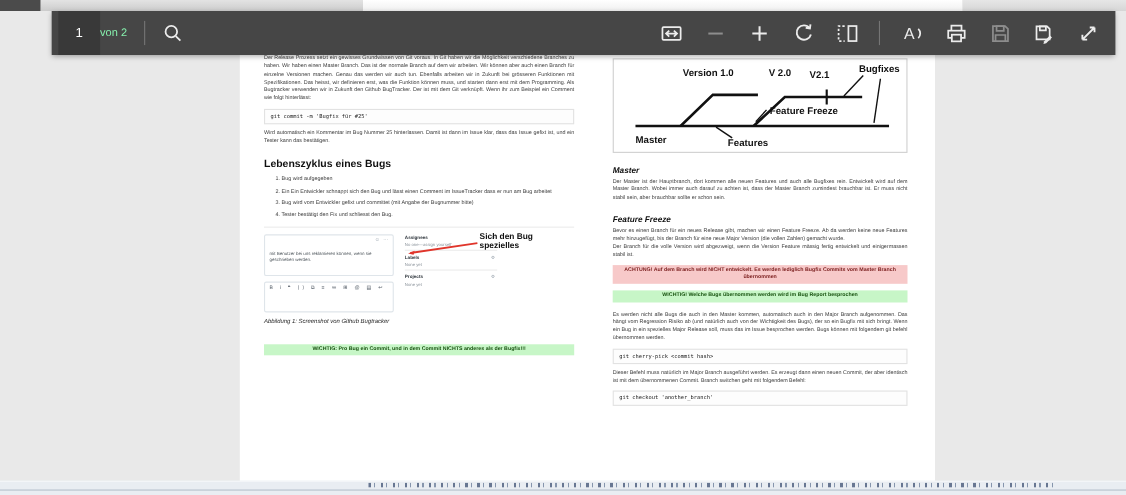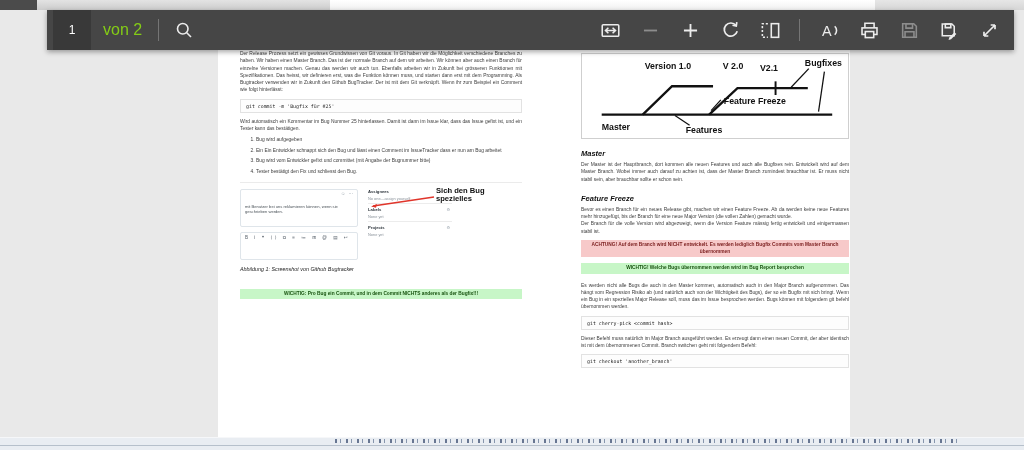--- a/index.html
+++ b/index.html
@@ -11,34 +11,34 @@
   .top-strip .corner-dark { position:absolute; left:0; top:0; width:37px; height:10px; background:#4b4b4b; }
   .top-strip .seg-a { position:absolute; left:37px; top:0; width:293px; height:10px; background:linear-gradient(180deg,#e3e3e3,#cccccc); }
   .top-strip .seg-b { position:absolute; left:330px; top:0; width:545px; height:10px; background:linear-gradient(180deg,#ffffff,#f0f0f0); }
   .top-strip .seg-c { position:absolute; left:875px; top:0; width:149px; height:10px; background:linear-gradient(180deg,#e6e6e6,#d6d6d6); }
 
   
   .toolbar { position:absolute; left:47px; top:10px; width:967px; height:40px; background:#464646;
              box-shadow:0 2px 5px rgba(0,0,0,.35); display:flex; align-items:center; z-index:10; }
   .pagebox { width:38px; height:40px; margin-left:6px; background:#393939; color:#ffffff;
              display:flex; align-items:center; justify-content:center; font-size:12px; cursor:text; }
-  .pagecount { color:#84cc16; font-size:16px; margin-left:12px; }
+  .pagecount { color:#86efac; font-size:10px; }
   .tsep { width:1px; height:22px; background:#757575; margin-left:16px; }
   .tbtn { background:none; border:none; padding:0; margin:0; width:26px; height:26px;
           display:flex; align-items:center; justify-content:center; cursor:pointer; }
   .tbtn.search { margin-left:12px; }
   .right-icons { position:absolute; right:12px; top:0; height:40px; display:flex; align-items:center; gap:14px; }
 
   
   .canvas { position:absolute; left:0; top:10px; width:1024px; height:428px; }
   .sheet { position:absolute; left:218px; top:0; width:632px; height:428px; background:#ffffff; }
 
   .col { position:absolute; color:#3a3a3a; }
   .col-left  { left:22px;  top:40px; width:282px; }
-  .col-right { left:339px; top:43px; width:268px;margin-left:24px; }
+  .col-right { left:339px; top:43px; width:268px; }
 
   p.body { font-size:4.9px; line-height:7.3px; text-align:justify; color:#3c3c3c; }
   h2.doc { font-size:9.5px; color:#101010; margin:12px 0 5px; }
   h3.doc { font-size:7.5px; font-style:italic; color:#101010; margin:11px 0 3px; }
   .codeblock { margin-top:5px; border:1px solid #e2e2e2; background:#fdfdfd; padding:3px 5px;
                font-family:"DejaVu Sans Mono",monospace; font-size:4.9px; color:#222; }
   ol.doc { margin:4px 0 0 0; padding-left:16px; font-size:4.9px; line-height:7px; color:#3c3c3c; }
   ol.doc li { margin-bottom:3.5px; }
   hr.doc { border:none; border-top:1px solid #ebebeb; margin:7px 0 3px; }
   .note { font-weight:bold; text-align:center; font-size:4.8px; line-height:6.5px; padding:2px 3px; }
@@ -85,20 +85,21 @@
   <div class="seg-c"></div>
 </div>
 
 <div class="canvas">
   <div class="sheet">
 
     <div class="col col-left">
       <p class="body">Der Release Prozess setzt ein gewisses Grundwissen von Git voraus. In Git haben wir die Möglichkeit verschiedene Branches zu haben. Wir haben einen Master Branch. Das ist der normale Branch auf dem wir arbeiten. Wir können aber auch einen Branch für einzelne Versionen machen. Genau das werden wir auch tun. Ebenfalls arbeiten wir in Zukunft bei grösseren Funktionen mit Spezifikationen. Das heisst, wir definieren erst, was die Funktion können muss, und starten dann erst mit dem Programming. Als Bugtracker verwenden wir in Zukunft den Github BugTracker. Der ist mit dem Git verknüpft. Wenn ihr zum Beispiel ein Comment wie folgt hinterlässt:</p>
       <div class="codeblock">git commit -m 'Bugfix für #25'</div>
       <p class="body" style="margin-top:5px;">Wird automatisch ein Kommentar im Bug Nummer 25 hinterlassen. Damit ist dann im Issue klar, dass das Issue gefixt ist, und ein Tester kann das bestätigen.</p>
+      <h2 class="doc">Lebenszyklus eines Bugs</h2>
       <ol class="doc">
         <li>Bug wird aufgegeben</li>
         <li>Ein Ein Entwickler schnappt sich den Bug und lässt einen Comment im IssueTracker dass er nun am Bug arbeitet</li>
         <li>Bug wird vom Entwickler gefixt und committet (mit Angabe der Bugnummer bitte)</li>
         <li>Tester bestätigt den Fix und schliesst den Bug.</li>
       </ol>
       <hr class="doc">
 
       <div class="fig">
         <div class="gh-box b1">

